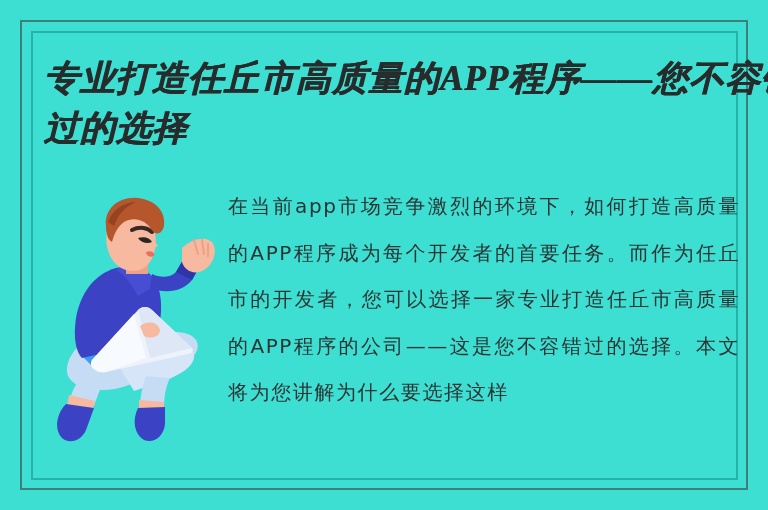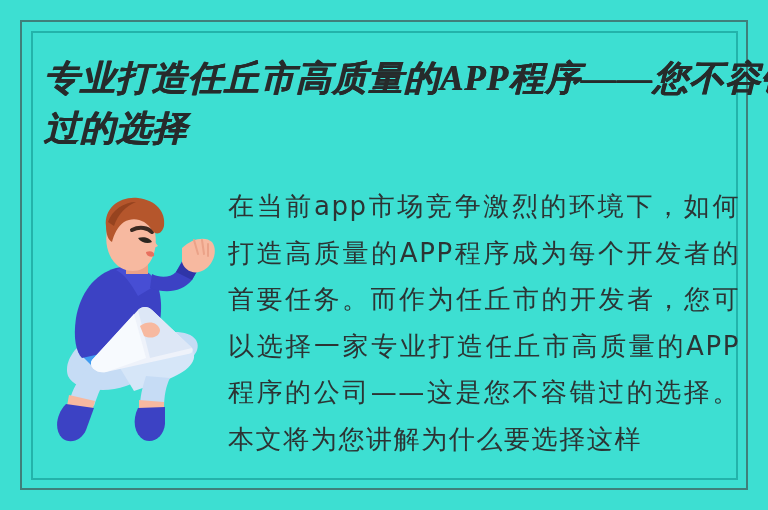--- a/index.html
+++ b/index.html
@@ -61,21 +61,21 @@
   }
 
   
   .body-text {
     position: absolute;
     left: 228px;
     top: 183px;
     width: 512px;
     color: #2c3434;
     font-family: "DejaVu Sans", sans-serif;
-    font-size: 26px;
+    font-size: 20px;
     line-height: 46.5px;
     letter-spacing: 1.6px;
     text-align: justify;
     white-space: pre-wrap;
   }
 
   
   .illustration {
     position: absolute;
     left: 42px;

